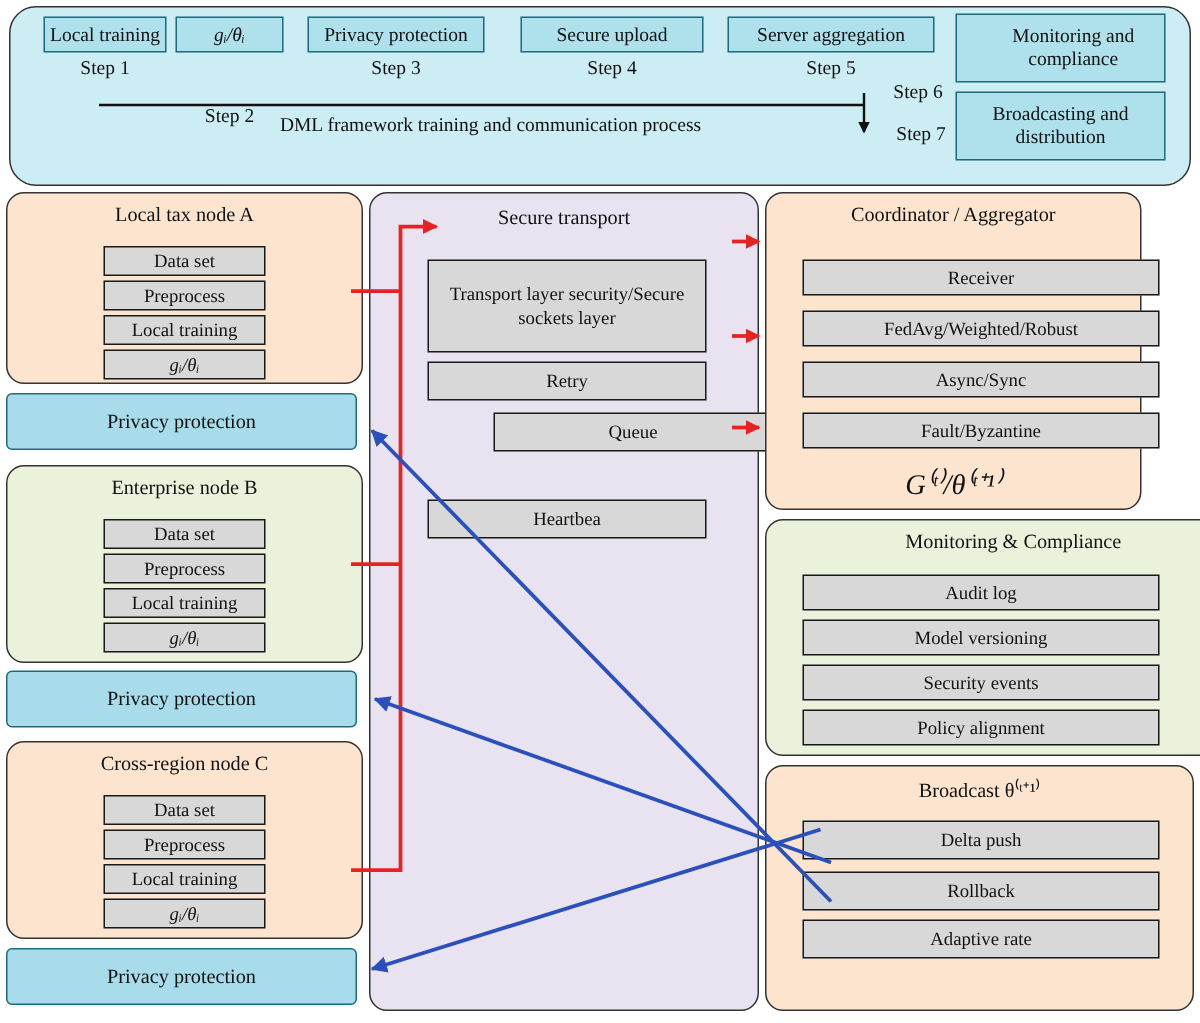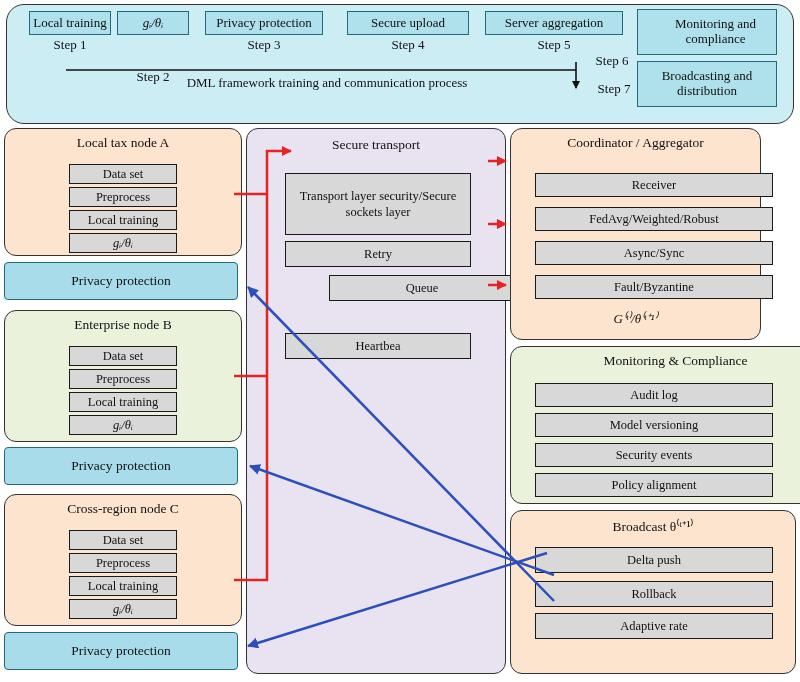--- a/index.html
+++ b/index.html
@@ -18,21 +18,21 @@
   .peach{background:#fce4cf;}
   .green{background:#ebf2dc;}
   .purple{background:#e8e2f1;}
   .panel-title{position:absolute;left:0;right:0;text-align:center;font-size:13.5px;}
   .gbox{position:absolute;background:#d8d8d8;border:1px solid #1a1a1a;
         display:flex;align-items:center;justify-content:center;font-size:12.5px;
         text-align:center;line-height:1.3;box-sizing:border-box;padding:1px 6px;}
   .privacy{position:absolute;background:#a8dcea;border:1.5px solid #1f6b7c;border-radius:4px;
            display:flex;align-items:center;justify-content:center;font-size:13.5px;box-sizing:border-box;}
   .math{font-style:italic;}
-  .footer-math{position:absolute;left:0;right:0;text-align:center;font-size:13px;font-style:italic;}
+  .footer-math{position:absolute;left:0;right:0;text-align:center;font-size:19px;font-style:italic;}
   .overlay{position:absolute;left:0;top:0;width:800px;height:682px;pointer-events:none;z-index:10;}
 </style>
 </head>
 <body>
 
 <div class="stage">
 
   <div class="banner">
     <div class="bbox" style="left:22px;top:6px;width:82px;height:24px;">Local training</div>
     <div class="bbox math" style="left:110px;top:6px;width:72px;height:24px;">gᵢ/θᵢ</div>

